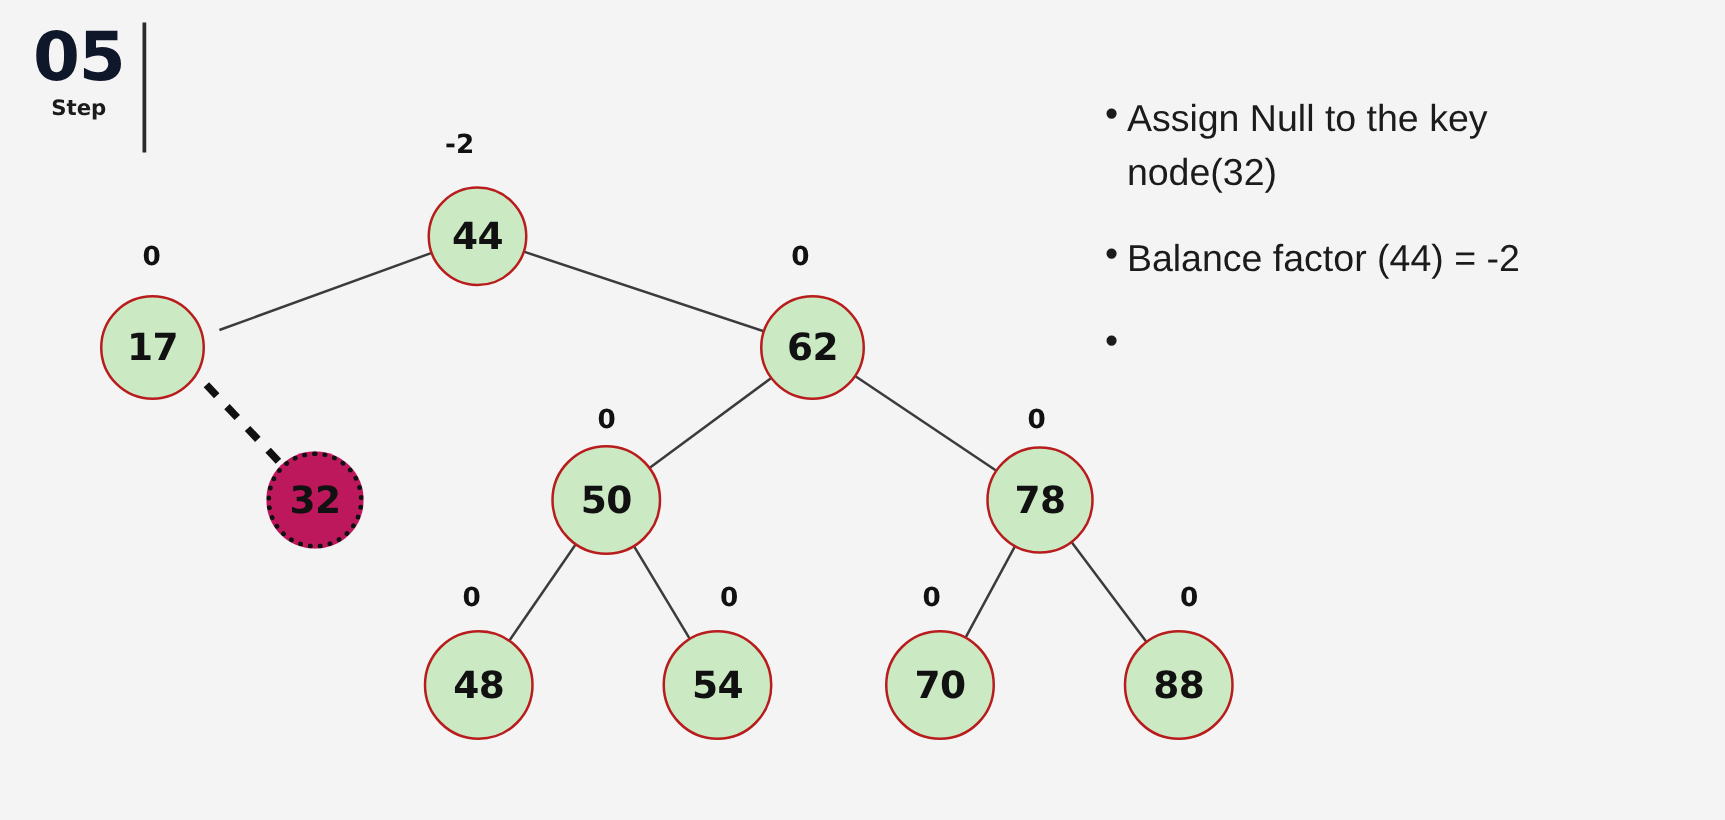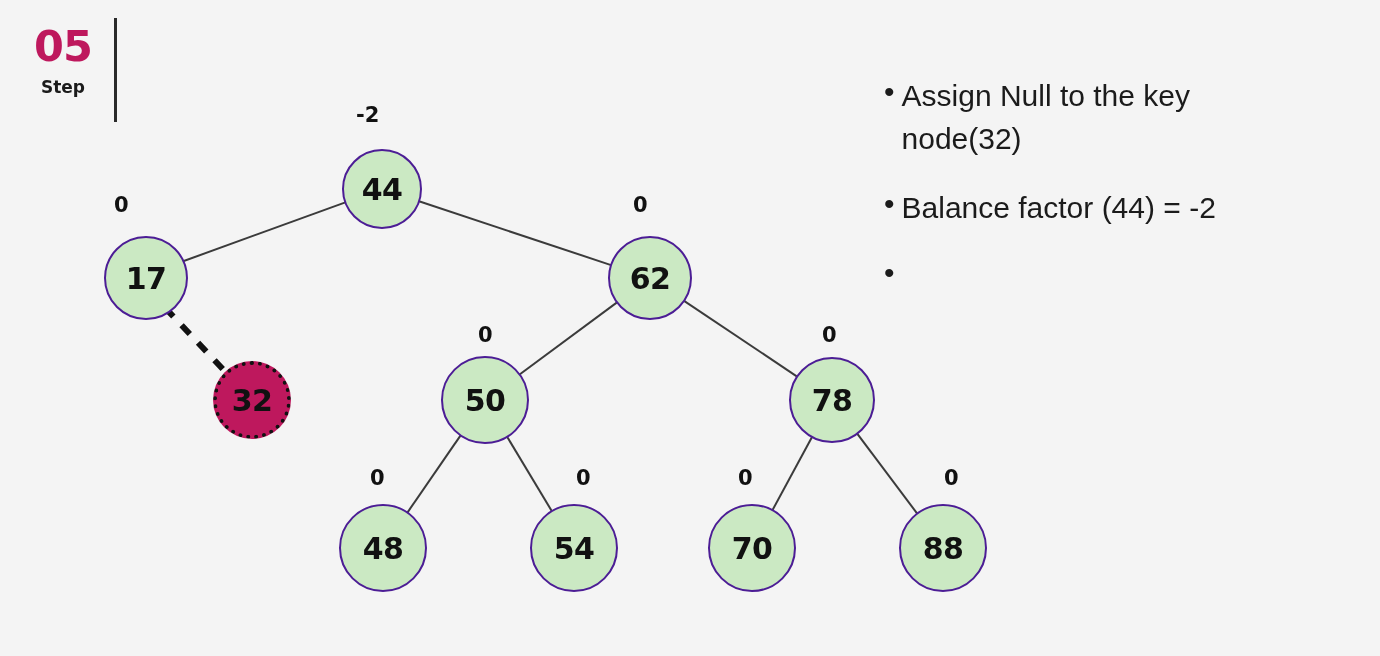--- a/index.html
+++ b/index.html
@@ -24,23 +24,23 @@
   
   .step-block {
     position: absolute;
     left: 18px;
     top: 18px;
     width: 90px;
     height: 104px;
     text-align: center;
   }
   .step-number {
-    font-size: 43px;
-    font-weight: bold;
-    color: #be185d;
+    font-size: 54px;
+    font-weight: bold;
+    color: #0f172a;
     line-height: 56px;
     letter-spacing: -1px;
     font-family: "DejaVu Sans", sans-serif;
   }
   .step-word {
     font-size: 17px;
     font-weight: bold;
     color: #1b1b1b;
     line-height: 22px;
     margin-top: 2px;
@@ -99,21 +99,21 @@
   .node {
     position: absolute;
     border-radius: 50%;
     display: flex;
     align-items: center;
     justify-content: center;
     box-sizing: border-box;
   }
   .node-normal {
     background: #cbe9c3;
-    border: 2px solid #4c1d95;
+    border: 2px solid #b91c1c;
   }
   .node-deleted {
     background: #be185d;
     border: 4px dotted #111111;
   }
   .node-label {
     font-size: 30px;
     font-weight: bold;
     color: #111111;
     font-family: "DejaVu Sans", sans-serif;
@@ -154,21 +154,21 @@
         <line x1="857.2" y1="433.6" x2="917.2" y2="513.6" stroke="#3b3b3b" stroke-width="2"></line>
       </g>
   </svg>
 
   <div id="node-layer">
       <div class="bf" style="left: 356px; top: 103px;">-2</div>
       <div class="node node-normal" style="left: 342px; top: 149px; width: 80px; height: 80px;">
         <span class="node-label">44</span>
       </div>
       <div class="bf" style="left: 114px; top: 193px;">0</div>
-      <div class="node node-normal" style="left: 104px; top: 236px; width: 84px; height: 84px;">
+      <div class="node node-normal" style="left: 80px; top: 236px; width: 84px; height: 84px;">
         <span class="node-label">17</span>
       </div>
       <div class="bf" style="left: 633px; top: 193px;">0</div>
       <div class="node node-normal" style="left: 608px; top: 236px; width: 84px; height: 84px;">
         <span class="node-label">62</span>
       </div>
       <div class="node node-deleted" style="left: 213px; top: 361px; width: 78px; height: 78px;">
         <span class="node-label">32</span>
       </div>
       <div class="bf" style="left: 478px; top: 323px;">0</div>

